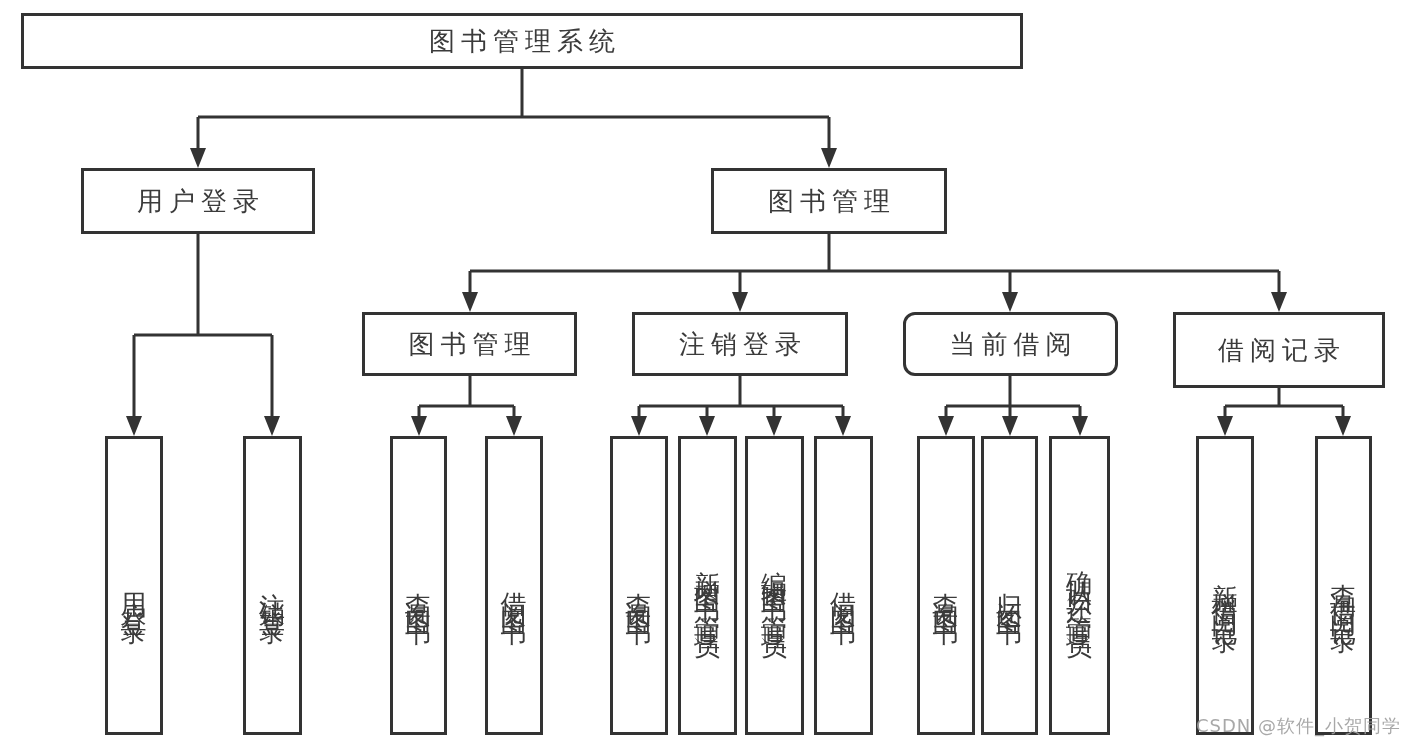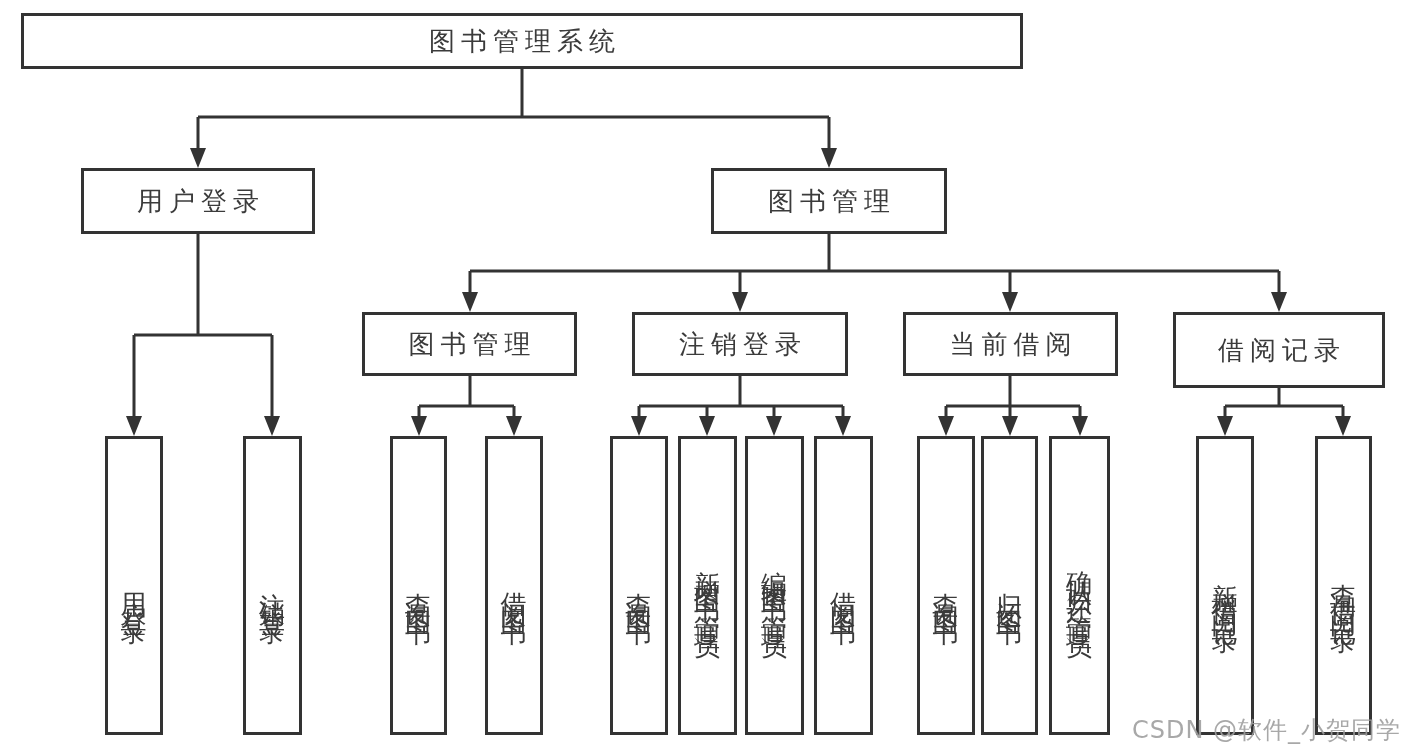--- a/index.html
+++ b/index.html
@@ -24,21 +24,21 @@
   .hbox{letter-spacing:6px;padding-left:6px;}
   .vbox{
     writing-mode:vertical-rl;
     letter-spacing:9px;
     padding-top:9px;
   }
   .vbox span{display:block;}
   #watermark{
     position:absolute;
     right:4px;top:714px;
-    font-size:24px;
+    font-size:18px;
     letter-spacing:1px;
     color:rgba(158,158,158,0.9);
     z-index:10;
     white-space:nowrap;
     text-align:center;
   }
 </style>
 </head>
 <body>
 
@@ -71,21 +71,21 @@
   <div class="node hbox" style="left:711px;top:168px;width:236px;height:66px;">
     <span>图书管理</span>
   </div>
 
   <div class="node hbox" style="left:362px;top:312px;width:215px;height:64px;">
     <span>图书管理</span>
   </div>
   <div class="node hbox" style="left:632px;top:312px;width:216px;height:64px;">
     <span>注销登录</span>
   </div>
-  <div class="node hbox" style="left:903px;top:312px;width:215px;height:64px;">
+  <div class="node hbox" style="left:903px;top:312px;width:215px;height:64px;border-radius:12px;">
     <span>当前借阅</span>
   </div>
   <div class="node hbox" style="left:1173px;top:312px;width:212px;height:76px;">
     <span>借阅记录</span>
   </div>
 
   <div class="node vbox" style="left:105px;top:436px;width:58px;height:299px;">
     <span>用户登录</span>
   </div>
   <div class="node vbox" style="left:243px;top:436px;width:59px;height:299px;">

